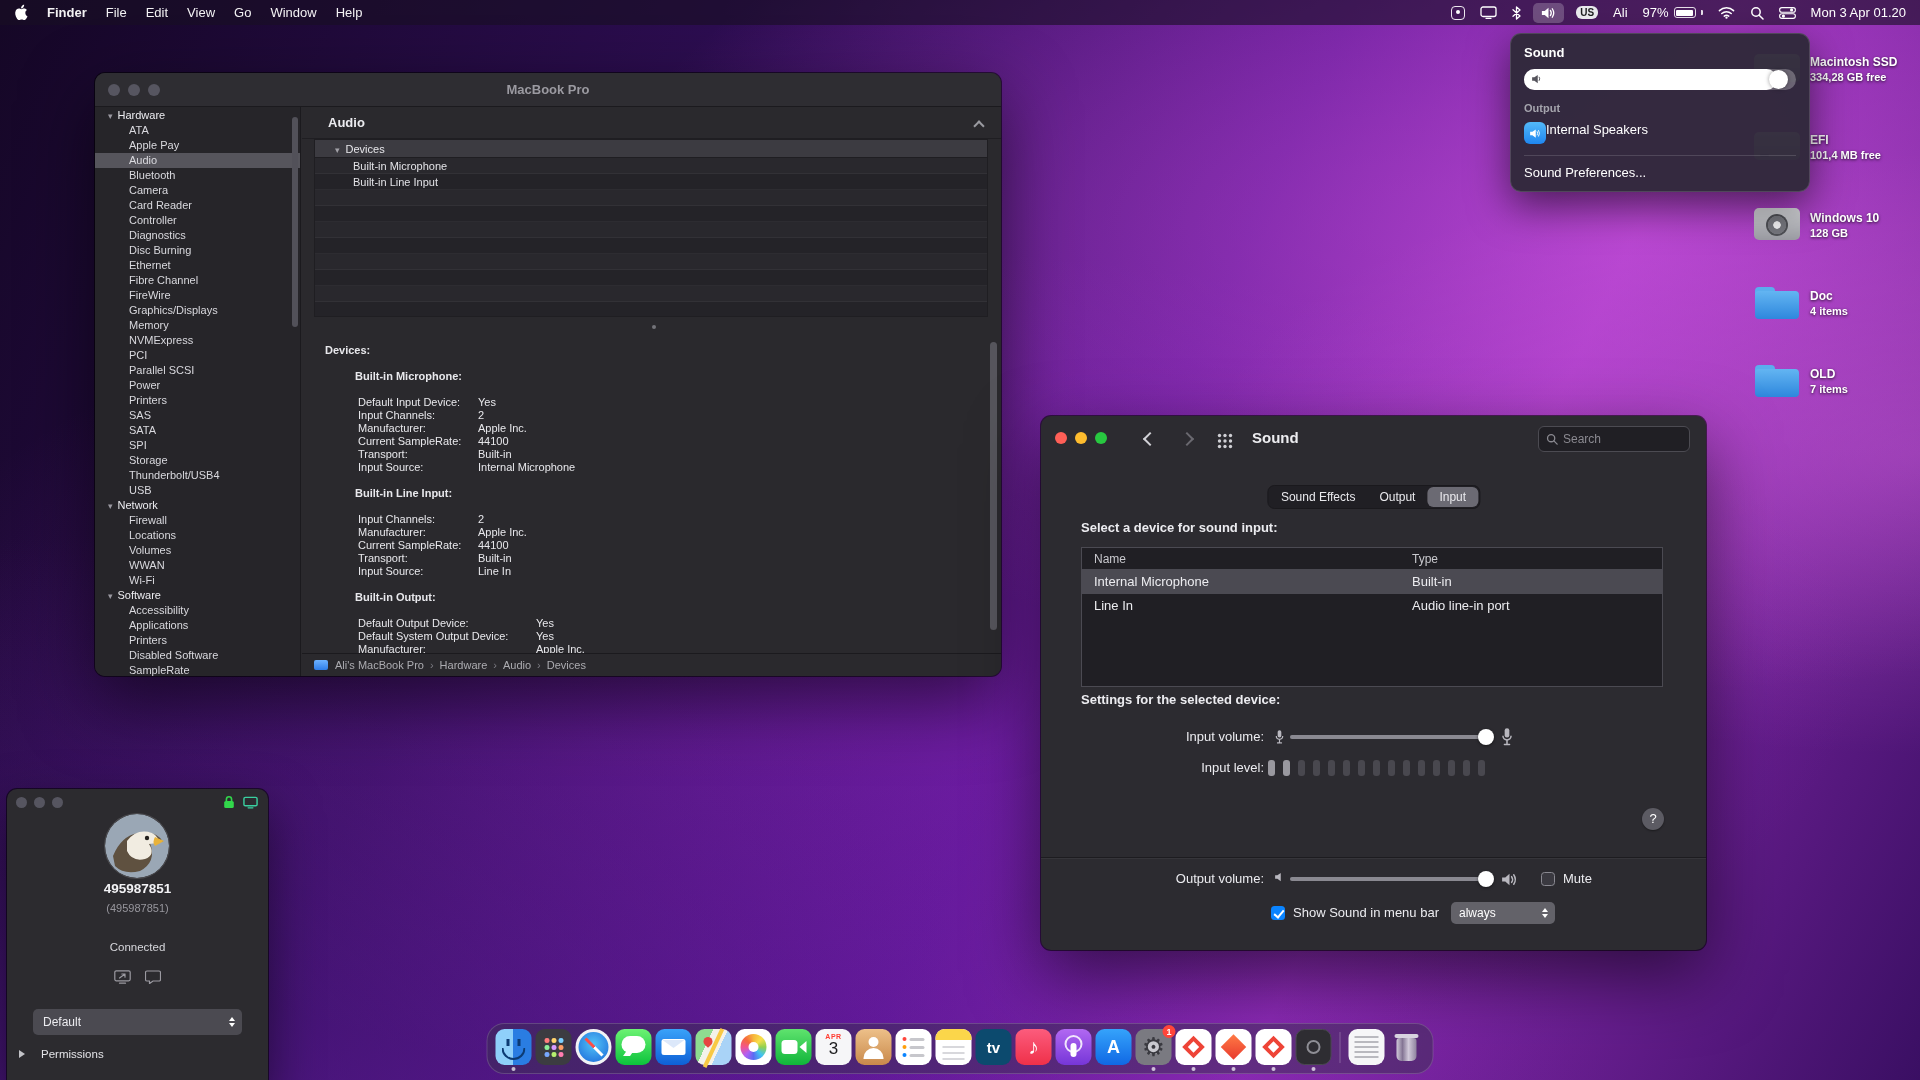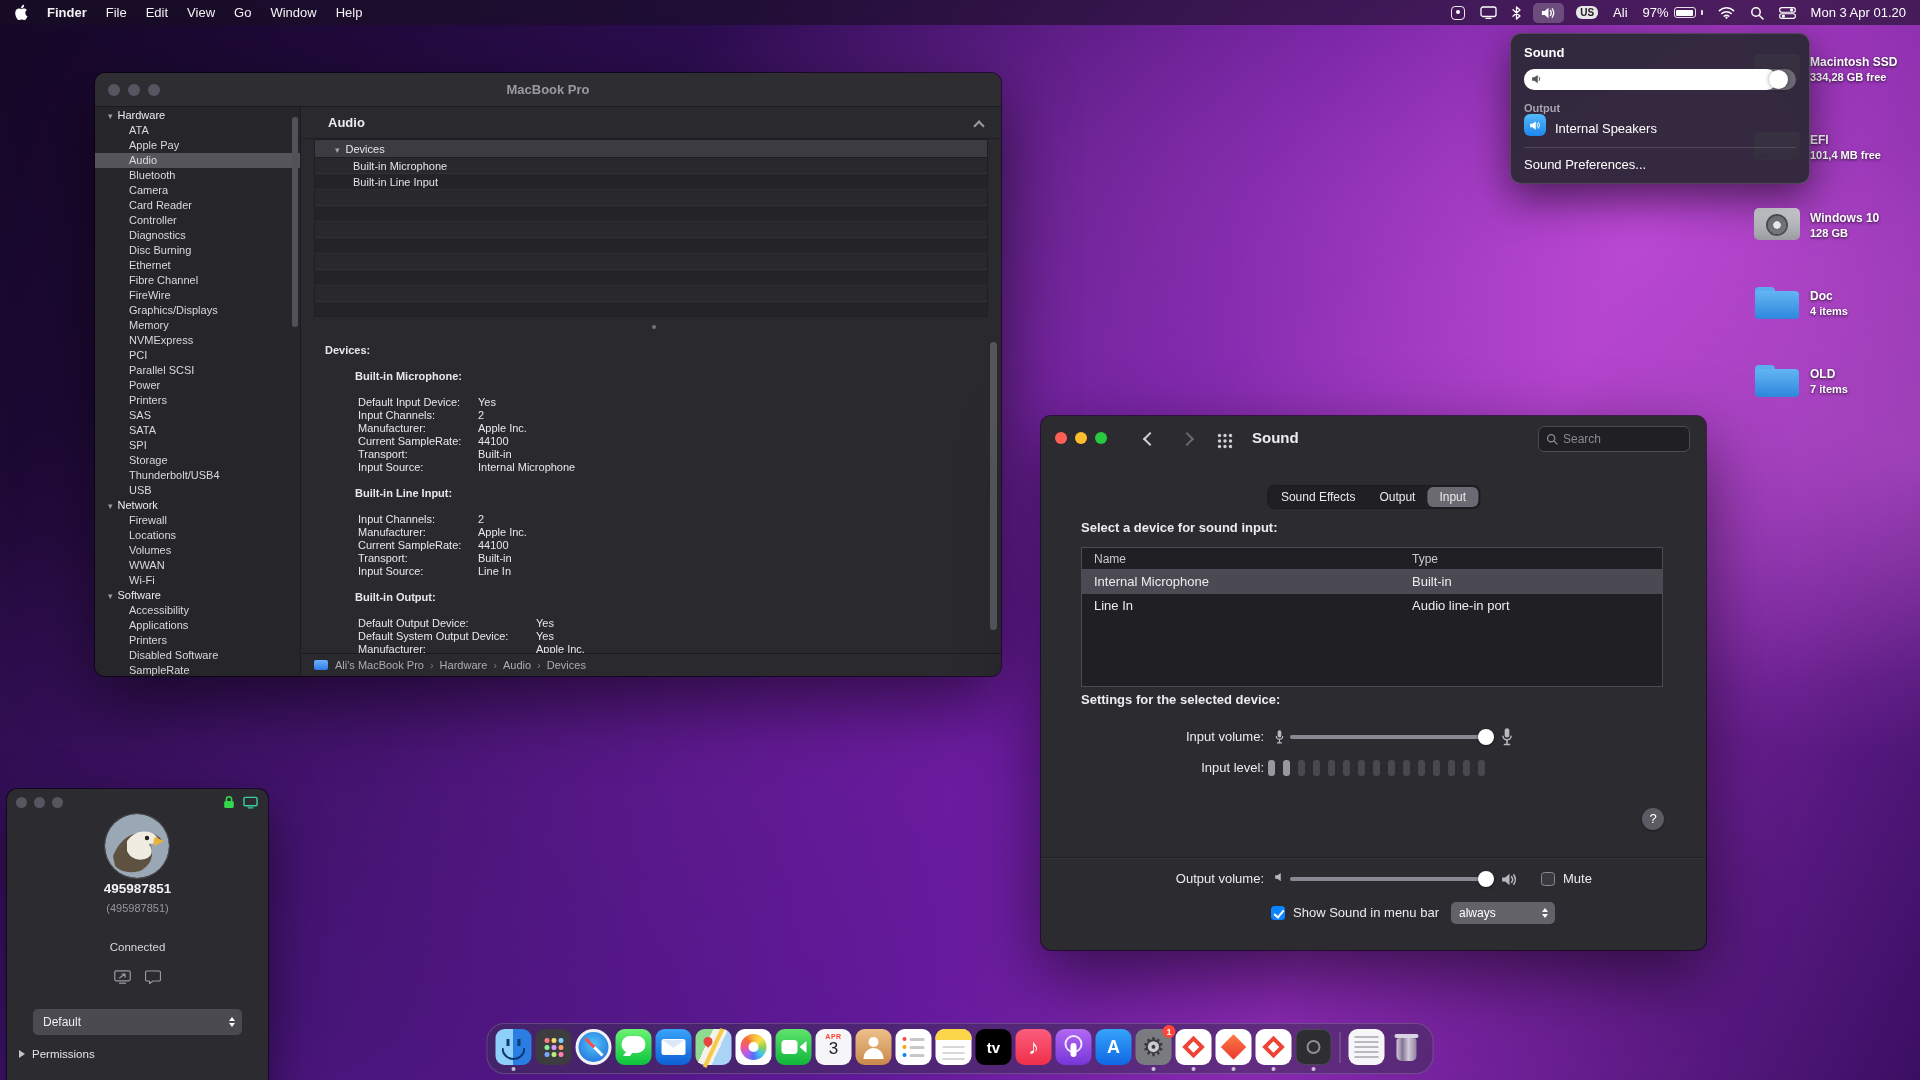--- a/index.html
+++ b/index.html
@@ -112,21 +112,21 @@
 .t-up{width:0;height:0;border-left:3.5px solid transparent;border-right:3.5px solid transparent;border-bottom:4px solid #fff;display:block}
 .t-dn{width:0;height:0;border-left:3.5px solid transparent;border-right:3.5px solid transparent;border-top:4px solid #fff;display:block}
 
 .pop{position:absolute;left:1510px;top:33px;width:300px;background:rgba(47,41,57,.96);border:1px solid rgba(255,255,255,.14);border-radius:11px;padding:11px 13px;box-shadow:0 14px 40px rgba(0,0,0,.55);z-index:55}
 .pop-t{font-size:13px;font-weight:700}
 .pop-slider{position:relative;margin-top:9px;height:21px;border-radius:11px;background:rgba(255,255,255,.28)}
 .pop-fill{position:absolute;left:0;top:0;bottom:0;border-radius:11px;background:#fff}
 .pop-knob{position:absolute;top:1px;width:19px;height:19px;border-radius:50%;background:#fff;box-shadow:0 0 4px rgba(0,0,0,.4)}
 .pop-spk{position:absolute;left:7px;top:4px;z-index:2}
 .pop-sec{margin-top:12px;font-size:11px;font-weight:700;color:#a5a4ad}
-.pop-dev{display:flex;align-items:flex-end;gap:9px;font-size:13px}
+.pop-dev{display:flex;align-items:flex-start;margin-top:8px;font-size:13px}
 .pop-ic{width:22px;height:22px;border-radius:6px;background:linear-gradient(180deg,#53b9f9,#1f86f0);display:flex;align-items:center;justify-content:center;flex:0 0 auto}
 .pop-hr{height:1px;background:rgba(255,255,255,.14);margin:11px 0 9px}
 .pop-pref{font-size:13px}
 
 .desktop{position:absolute;left:1753px;top:30px;z-index:5}
 .dt-item{display:flex;align-items:center;gap:9px;height:78px}
 .dt-ic{position:relative;width:48px;height:40px;flex:0 0 auto}
 .dt-ic i{position:absolute;display:block}
 .dt-lab{display:flex;flex-direction:column;gap:2px;text-shadow:0 1px 3px rgba(0,0,0,.75)}
 .dt-lab b{font-size:12px}
@@ -141,21 +141,21 @@
 .rm-win{left:7px;top:789px;width:261px;height:300px;background:#2c2b2f;border-radius:10px 10px 0 0;z-index:9;box-shadow:0 0 0 1px rgba(0,0,0,.55),0 20px 50px rgba(0,0,0,.5)}
 .rm-lights{position:absolute;left:9px;top:8px;display:flex;gap:7px}
 .rm-lights .tl{width:11px;height:11px}
 .rm-tbicons{position:absolute;right:10px;top:6px;display:flex;gap:8px;align-items:center}
 .rm-av{position:absolute;left:98px;top:25px;width:64px;height:64px;border-radius:50%;overflow:hidden;box-shadow:0 0 0 1px rgba(255,255,255,.15)}
 .rm-id{position:absolute;top:92px;left:0;right:0;text-align:center;font-weight:700;font-size:13.5px;color:#f2f2f5}
 .rm-id2{position:absolute;top:113px;left:0;right:0;text-align:center;font-size:11px;color:#97969d}
 .rm-st{position:absolute;top:152px;left:0;right:0;text-align:center;font-size:11.5px;color:#d7d7dc}
 .rm-icons{position:absolute;top:181px;left:0;right:0;display:flex;justify-content:center;gap:14px}
 .rm-pop{position:absolute;left:26px;top:220px;width:209px;height:26px;background:#4b4a51;border-radius:5px;font-size:12px;line-height:26px;padding-left:10px;color:#ececf0}
-.rm-perm{position:absolute;left:12px;top:259px;display:flex;align-items:center;gap:7px;font-size:11.5px;color:#e3e3e7}
+.rm-perm{position:absolute;left:12px;top:259px;display:flex;align-items:center;gap:16px;font-size:11.5px;color:#e3e3e7}
 .tri{width:0;height:0;border-top:4px solid transparent;border-bottom:4px solid transparent;border-left:6px solid #c3c3c8;display:block}
 
 .dock{position:absolute;left:50%;bottom:6px;transform:translateX(-50%);display:flex;align-items:flex-end;gap:4px;padding:5px 8px 2px;background:rgba(60,47,82,.5);border:1px solid rgba(255,255,255,.16);border-radius:18px;z-index:50}
 .it{display:flex;flex-direction:column;align-items:center}
 .ic{width:36px;height:36px;border-radius:9px;position:relative;display:block}
 .ic i{position:absolute;display:block}
 .gl{position:absolute;inset:0;display:flex;align-items:center;justify-content:center;font-size:18px;color:#fff;font-weight:700}
 .l1{position:absolute;top:4px;left:0;right:0;text-align:center;font-size:7px;font-weight:700;color:#ff3b30;letter-spacing:.5px}
 .l2{position:absolute;top:10px;left:0;right:0;text-align:center;font-size:17px;color:#1c1c1e;font-weight:400}
 .badge{position:absolute;top:-4px;right:-4px;min-width:13px;height:13px;border-radius:7px;background:#ff453a;color:#fff;font-size:9px;font-weight:700;display:flex;align-items:center;justify-content:center;padding:0 3px}
@@ -189,21 +189,21 @@
 .calendar .ic{background:#f6f6f8}
 .contacts .ic{background:linear-gradient(180deg,#edc089,#c9894b)}
 .contacts .b1{left:13px;top:8px;width:10px;height:10px;border-radius:50%;background:#fff}
 .contacts .b2{left:8px;top:19px;width:20px;height:11px;border-radius:10px 10px 0 0;background:#fff}
 .reminders .ic{background:#fff}
 .reminders .b1{left:7px;top:8px;width:4px;height:4px;border-radius:50%;background:#ff453a;box-shadow:0 8px 0 #ff9f0a,0 16px 0 #0a84ff}
 .reminders .b2{left:14px;top:9px;width:15px;height:2.5px;border-radius:2px;background:#c7c7cc;box-shadow:0 8px 0 #c7c7cc,0 16px 0 #c7c7cc}
 .notes .ic{background:#fff}
 .notes .b1{left:0;right:0;top:0;height:11px;background:#fbd64a;border-radius:9px 9px 0 0}
 .notes .b2{left:7px;right:7px;top:17px;height:2px;background:#d8d8dc;box-shadow:0 6px 0 #d8d8dc,0 12px 0 #d8d8dc}
-.tv .ic{background:#000000}
+.tv .ic{background:#0c4a6e}
 .tv .gl{font-size:15px}
 .music .ic{background:linear-gradient(180deg,#fc5c7d,#ef3049)}
 .music .gl{font-size:21px}
 .podcasts .ic{background:linear-gradient(180deg,#b168f2,#7636d8)}
 .podcasts .b1{left:9px;top:6px;width:18px;height:18px;border:2px solid rgba(255,255,255,.85);border-radius:50%}
 .podcasts .b2{left:15px;top:14px;width:6px;height:14px;border-radius:3px;background:#fff}
 .appstore .ic{background:linear-gradient(180deg,#35a3fb,#1068e4)}
 .sysprefs .ic{background:radial-gradient(circle at 50% 50%,#c9c9cf 0 28%,#7a7a81 30% 100%)}
 .sysprefs .gl{color:#3a3a40;font-size:26px;font-weight:400}
 .anydesk1 .ic,.anydesk2 .ic,.anydesk3 .ic{background:#fff}

